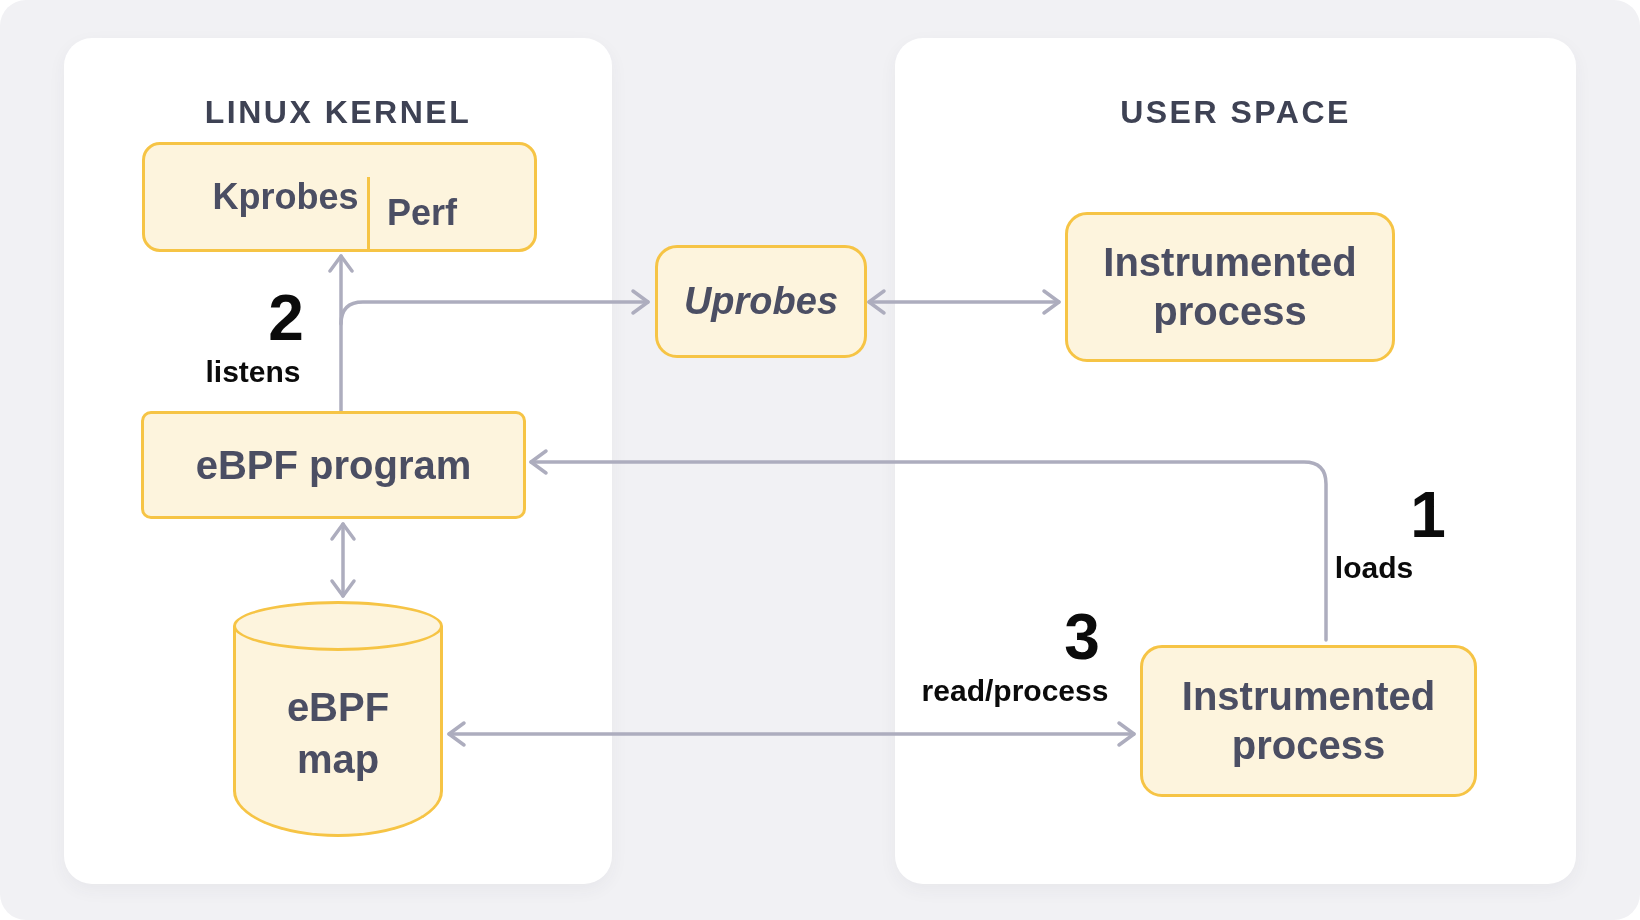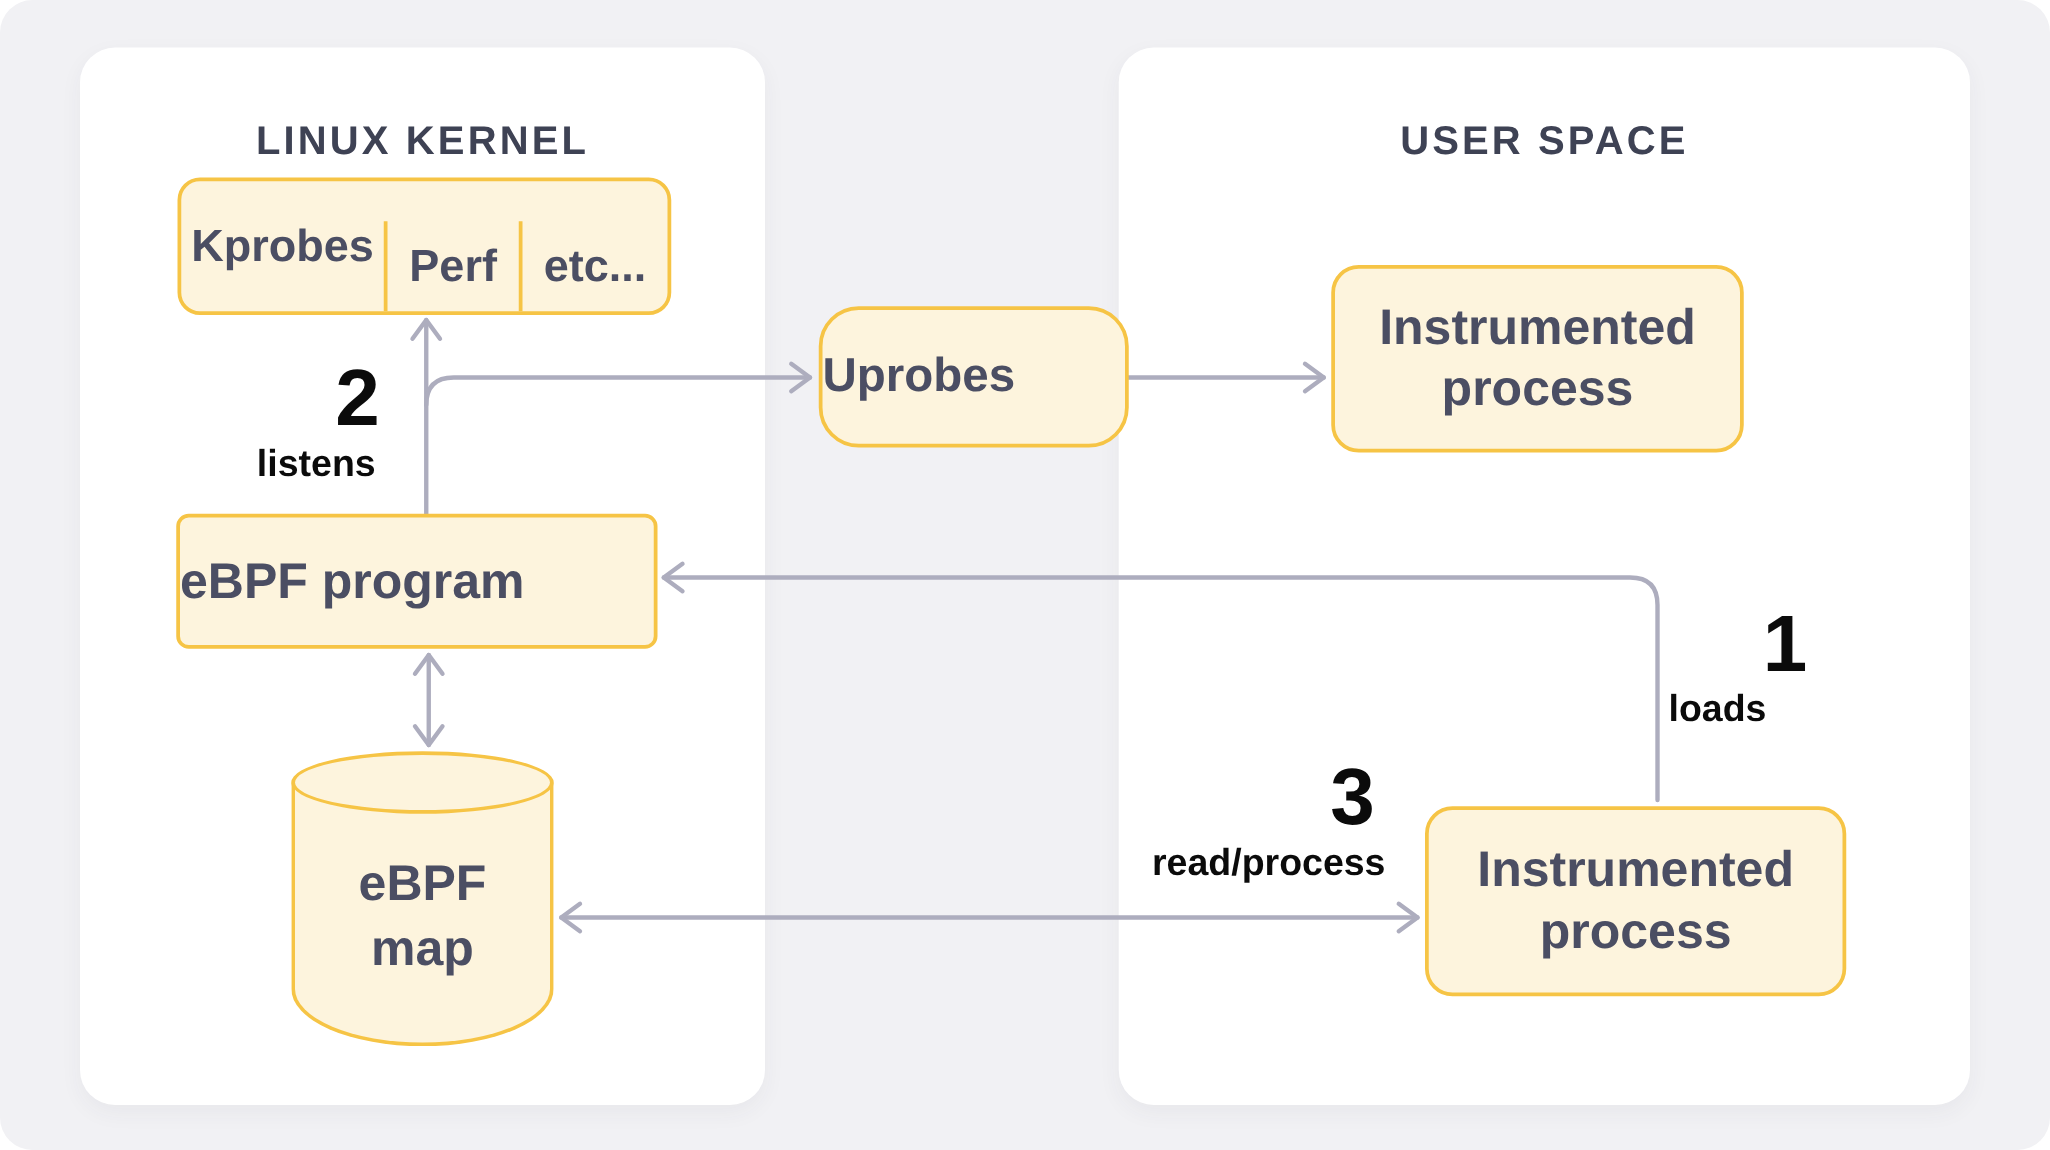--- a/index.html
+++ b/index.html
@@ -37,21 +37,21 @@
     letter-spacing: 2.5px;
     color: #3E4254;
   }
   .node {
     position: absolute;
     background: #FDF4DD;
     border: 3.5px solid #F6C445;
     box-sizing: border-box;
     display: flex;
     align-items: center;
-    justify-content: flex-start;
+    justify-content: center;
     text-align: center;
     color: #4B4E63;
     font-weight: 700;
     z-index: 3;
   }
   .probes-row {
     left: 142px; top: 142px;
     width: 395px; height: 110px;
     border-radius: 18px;
     padding: 0;
@@ -70,23 +70,24 @@
   .probe-perf    { flex: 0 0 105px; }
   .probe-etc     { flex: 1 1 auto; }
   .node-program {
     left: 141px; top: 411px;
     width: 385px; height: 108px;
     border-radius: 10px;
     font-size: 40px;
   }
   .node-uprobes {
     left: 655px; top: 245px;
-    width: 248px; height: 113px;
-    border-radius: 32px;
+    width: 212px; height: 113px;
+    border-radius: 22px;
     font-size: 38px;
+    font-style: italic;
   }
   .node-process-top {
     left: 1065px; top: 212px;
     width: 330px; height: 150px;
     border-radius: 22px;
     font-size: 40px;
     line-height: 1.22;
     padding: 0 20px;
   }
   .node-process-bottom {
@@ -180,21 +181,20 @@
       <path d="M 869 302 L 1059 302" marker-start="url(#chev)" marker-end="url(#chev)"></path>
       <path d="M 531 462 L 1304 462 Q 1326 462 1326 484 L 1326 640" marker-start="url(#chev)"></path>
       <path d="M 343 524 L 343 596" marker-start="url(#chev)" marker-end="url(#chev)"></path>
       <path d="M 449 734 L 1134 734" marker-start="url(#chev)" marker-end="url(#chev)"></path>
     </g>
   </svg>
 
   <div class="node probes-row">
     <div class="probe-cell probe-kprobes">Kprobes</div>
     <div class="probe-cell probe-perf">Perf</div>
-    <div class="probe-cell probe-etc">etc...</div>
   </div>
 
   <div class="node node-program">eBPF program</div>
 
   <div class="cylinder">
     <div class="cyl-body"></div>
     <div class="cyl-top"></div>
     <div class="cyl-label">
       <span>eBPF</span>
       <span>map</span>

